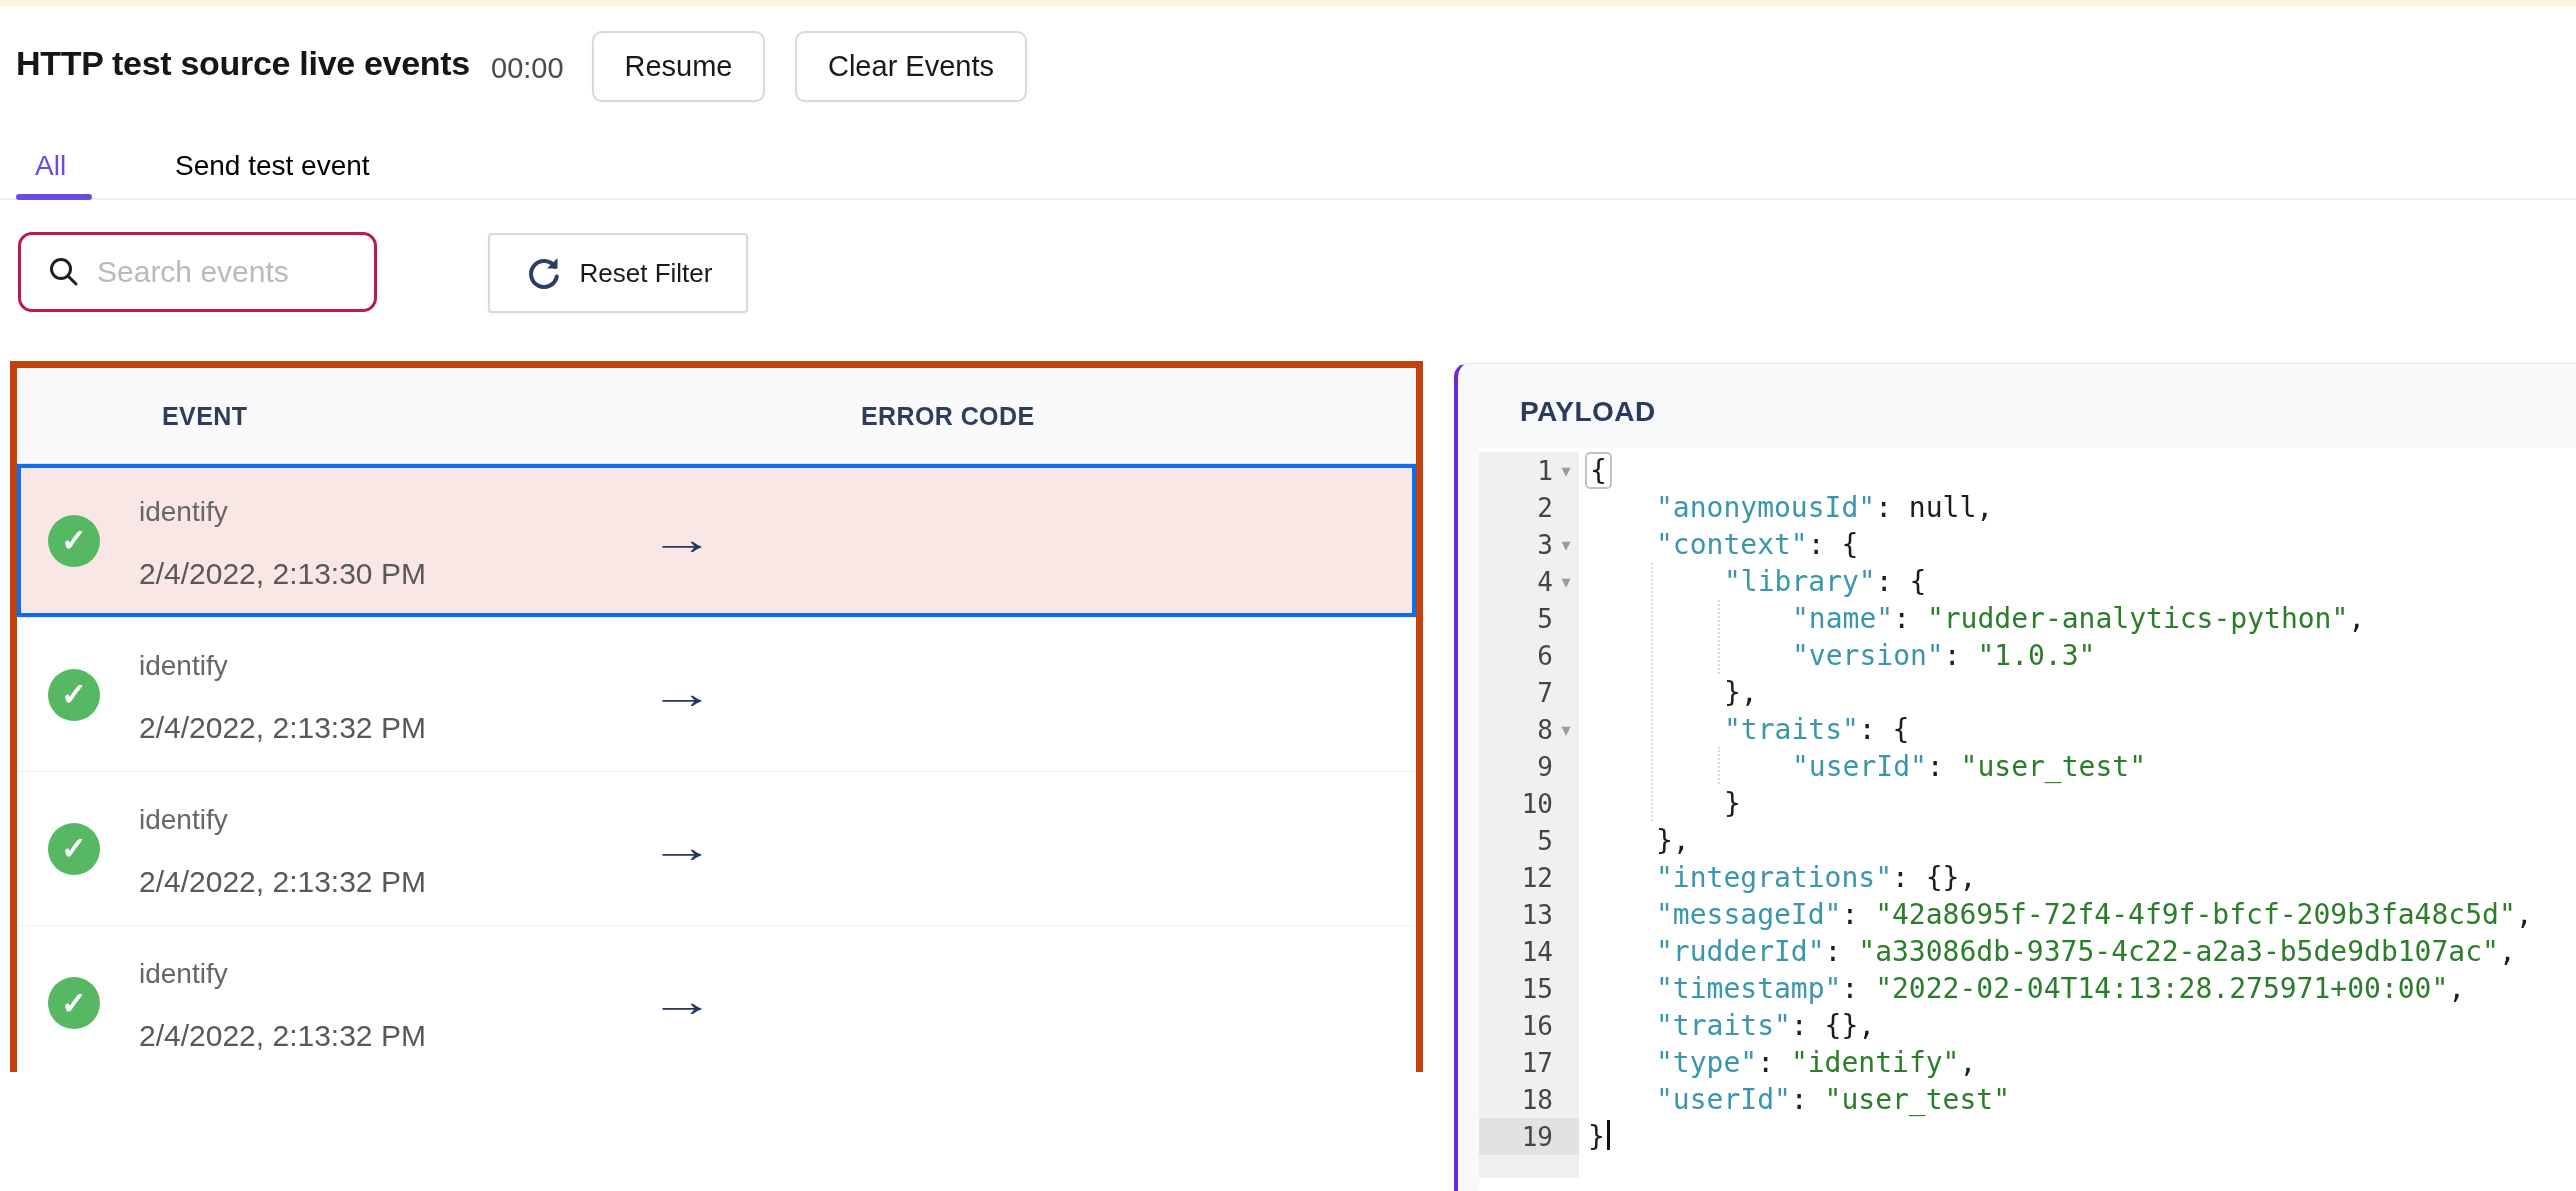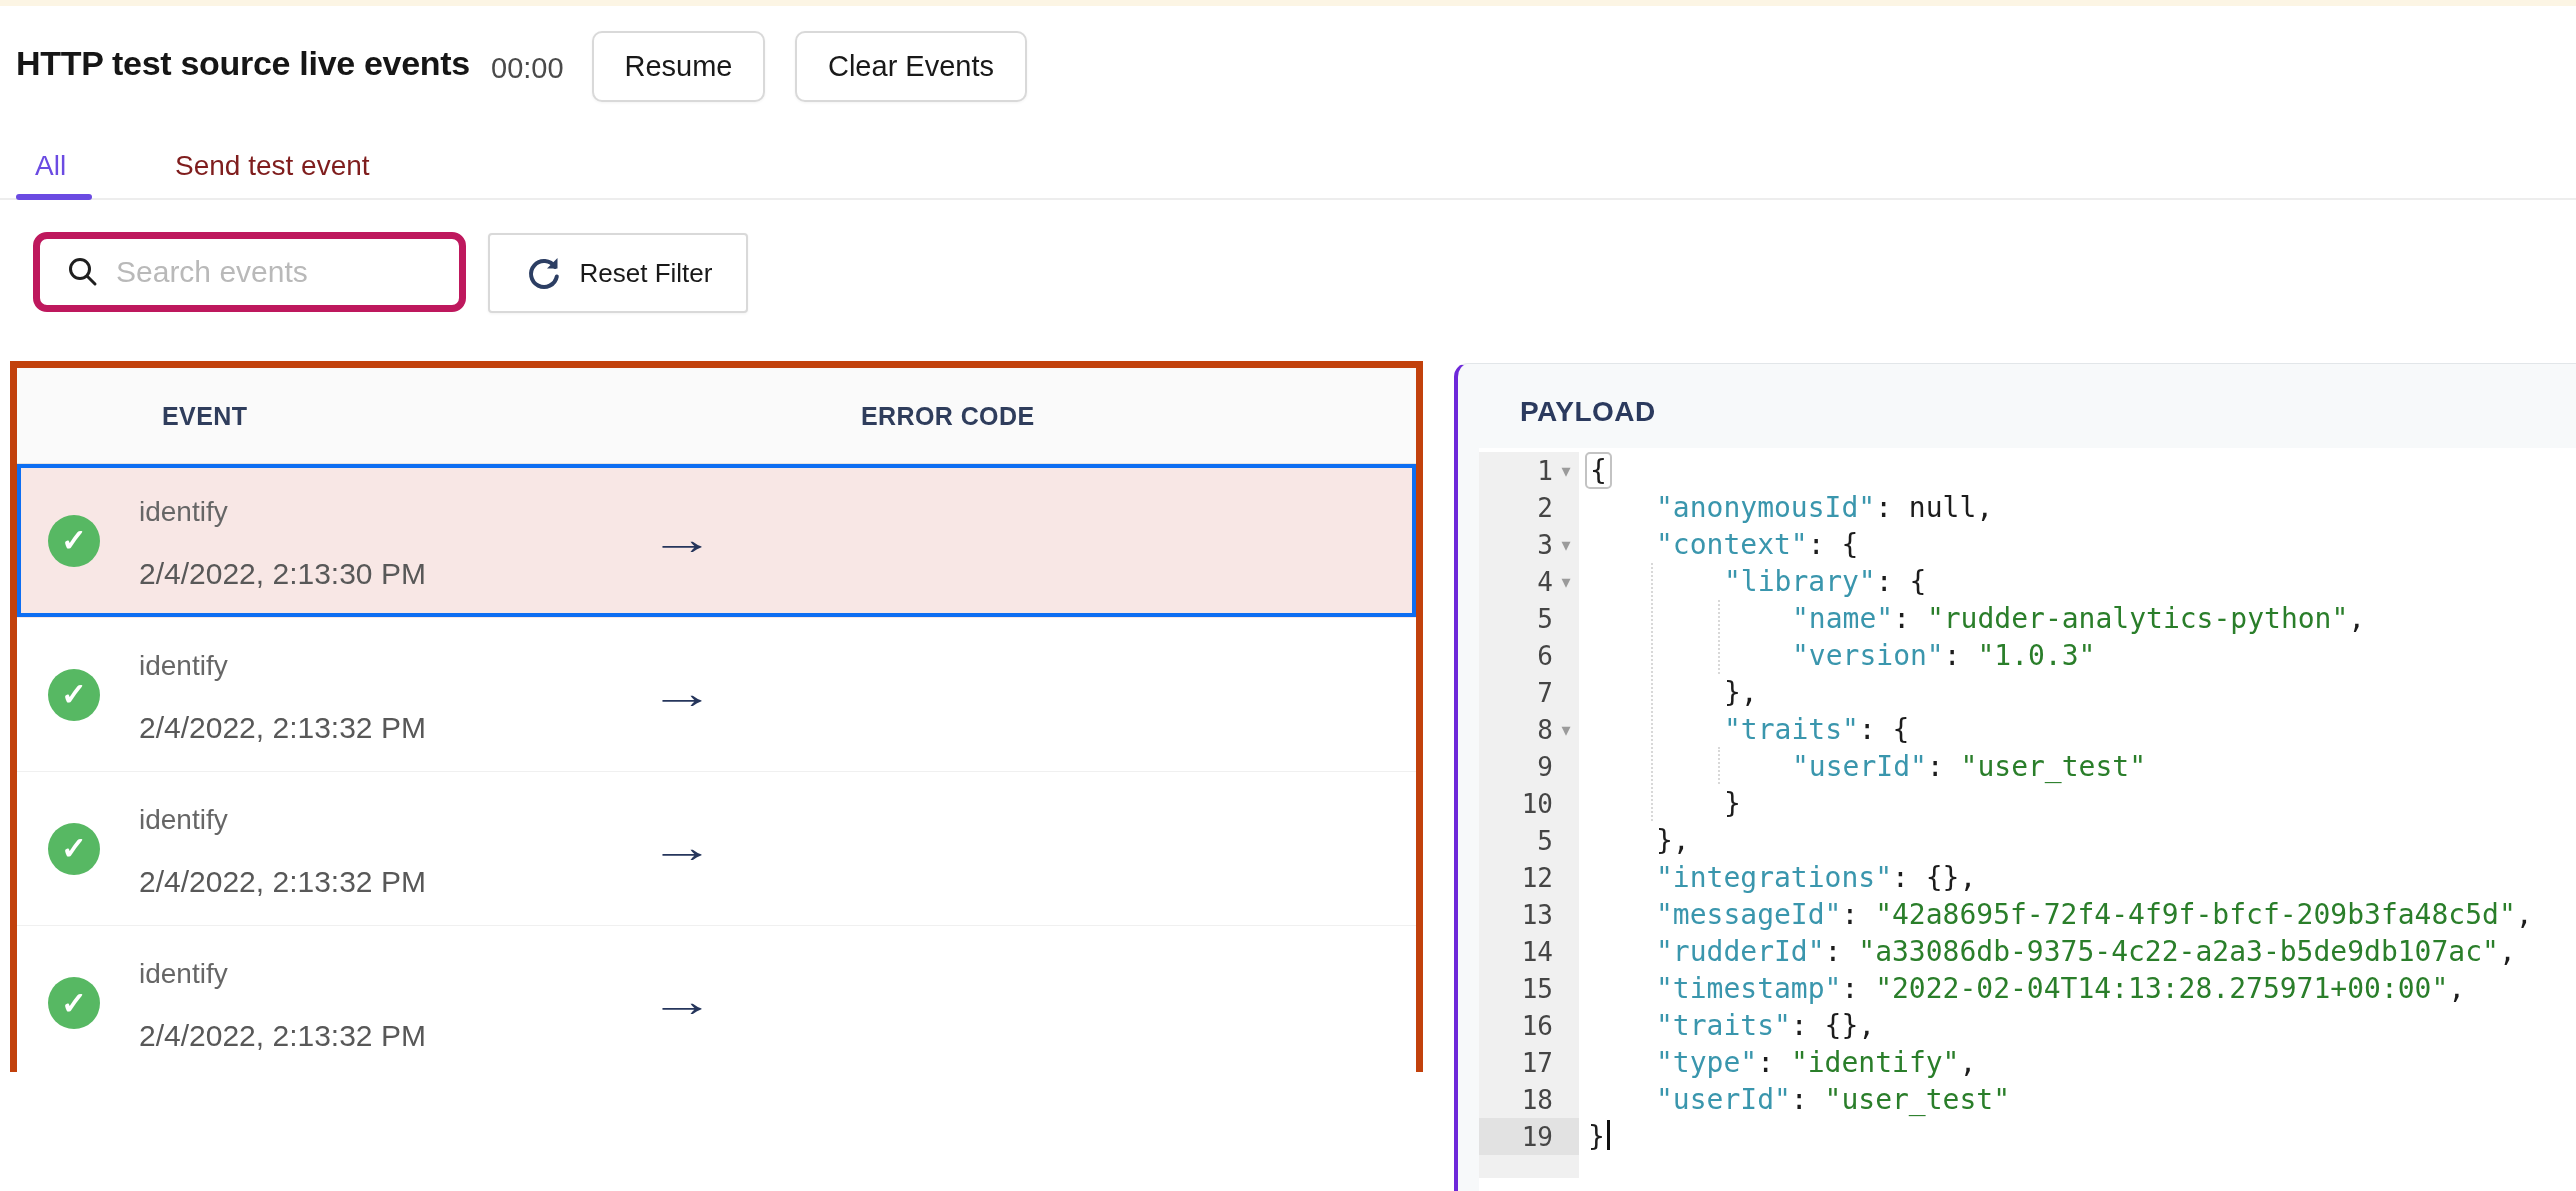--- a/index.html
+++ b/index.html
@@ -16,28 +16,28 @@
   .btn { position:absolute; background:#ffffff; border:2px solid #d9d9d9; border-radius:10px;
          font-family:"Liberation Sans", sans-serif; font-size:29px; color:#191919;
          display:flex; align-items:center; justify-content:center; cursor:pointer;
          box-shadow:0 1px 3px rgba(0,0,0,0.05); }
   .btn-resume { left:592px; top:31px; width:173px; height:71px; }
   .btn-clear  { left:795px; top:31px; width:232px; height:71px; }
 
   
   .tab { position:absolute; top:150px; font-size:28px; cursor:pointer; }
   .tab.active { color:#6b4be2; }
-  .tab.inactive { color:#7f1d1d;text-align:right; }
+  .tab.inactive { color:#000000;text-align:right; }
   .tab-underline { position:absolute; left:16px; top:194px; width:76px; height:6px; background:#6b4be2; border-radius:3px; z-index:2; }
   .tabs-divider { position:absolute; left:0; top:198px; width:2576px; height:2px; background:#ededed; }
 
   
-  .search-box { position:absolute; left:18px; top:232px; width:433px; height:80px;
-                border:7px solid #be185d; border-radius:14px; background:#ffffff;
-                display:flex; align-items:center; padding-left:26px;margin-left:15px; }
+  .search-box { position:absolute; left:18px; top:232px; width:359px; height:80px;
+                border:3px solid #be185d; border-radius:14px; background:#ffffff;
+                display:flex; align-items:center; padding-left:26px; }
   .search-box svg { flex:0 0 auto; margin-right:16px; }
   .search-box input { border:none; outline:none; background:transparent; font-family:"Liberation Sans", sans-serif;
                       font-size:30px; color:#333333; width:329px; }
   .search-box input::placeholder { color:#b9b9b9; }
   .btn-reset { left:488px; top:233px; width:260px; height:80px; border-radius:4px; gap:16px; font-size:26px; }
 
   
   .events-table { position:absolute; left:10px; top:361px; width:1413px; height:711px;
                   border:7px solid #c2410c; background:#ffffff; }
   .thead { position:relative; height:96px; background:#fafafa; border-bottom:1px solid #e3e3e3; }

